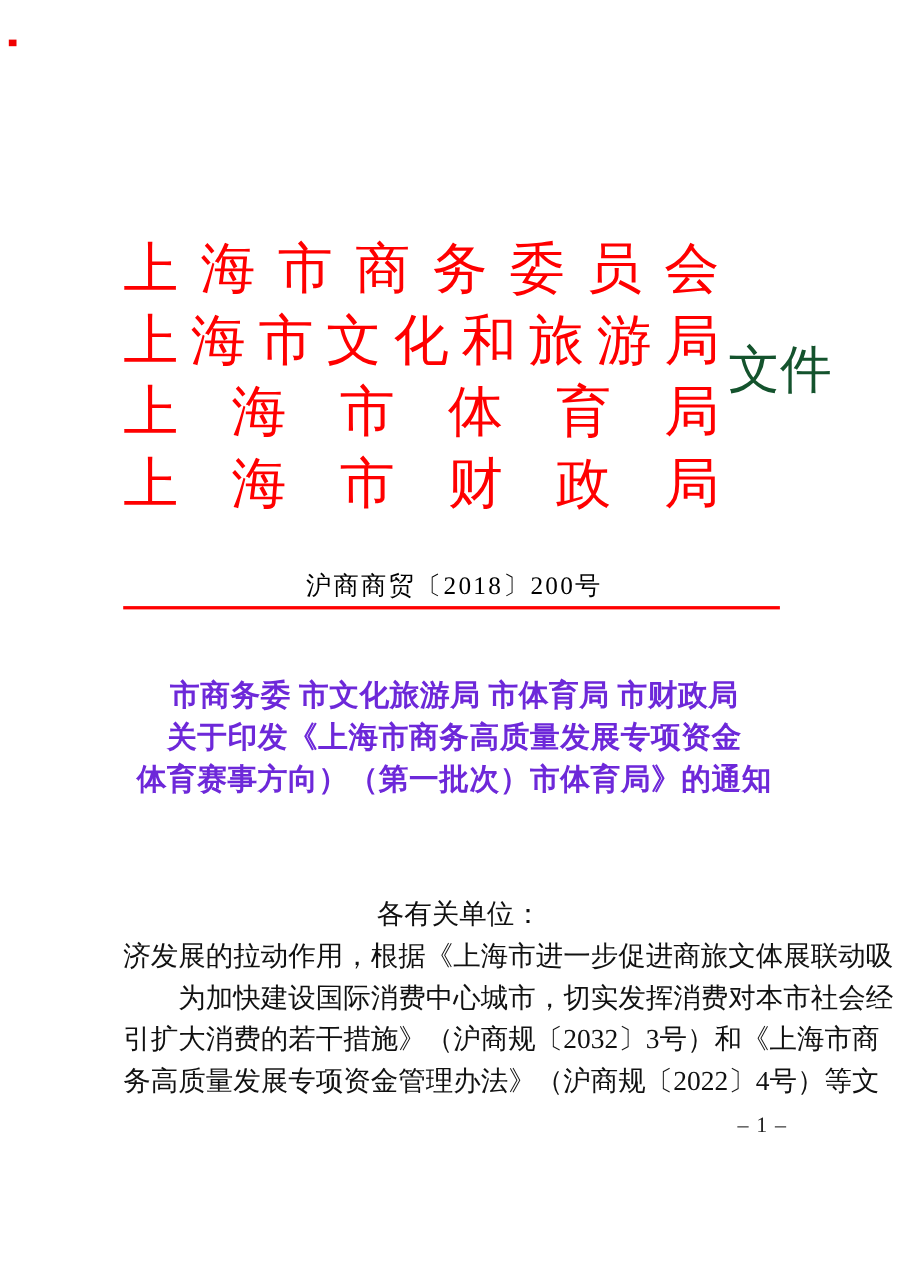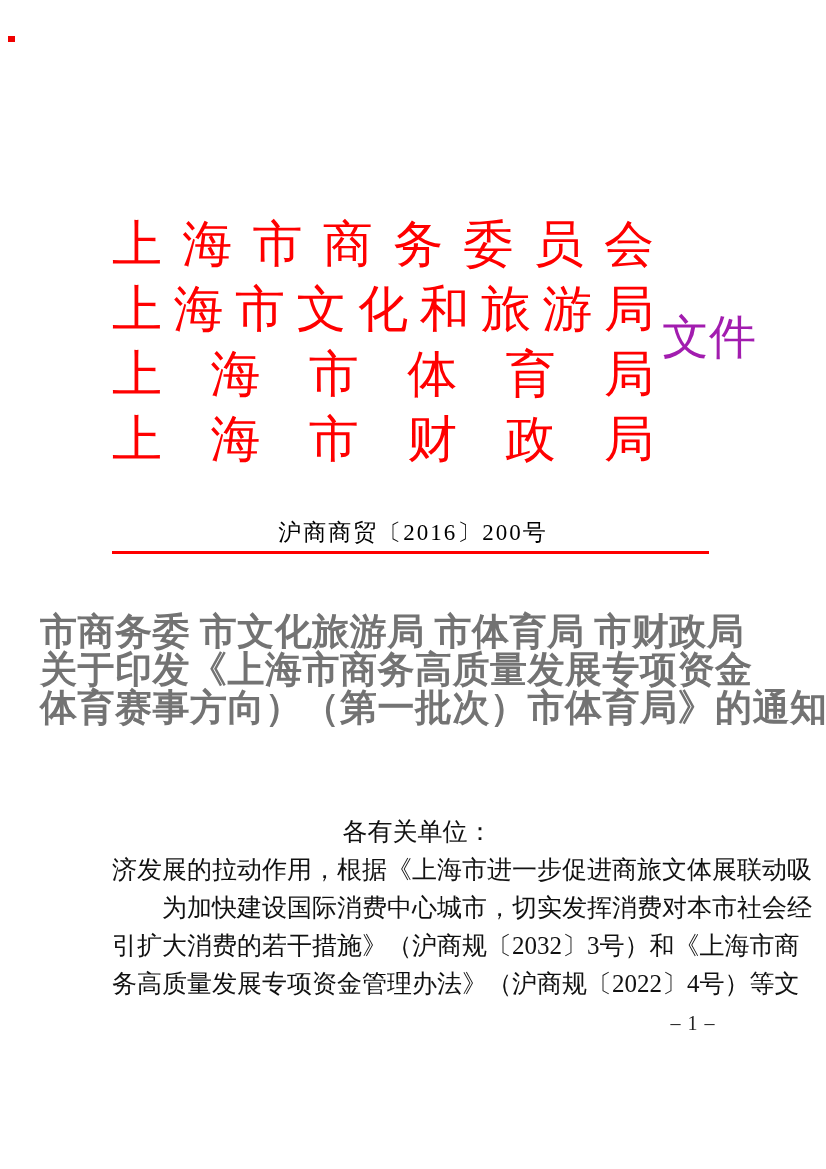--- a/index.html
+++ b/index.html
@@ -40,21 +40,21 @@
     line-height: 1;
     color: #ff0000;
     white-space: nowrap;
   }
   .doc-type {
     position: absolute;
     left: 662px;
     top: 314px;
     font-size: 47px;
     line-height: 1;
-    color: #a21caf;
+    color: #14532d;
     white-space: nowrap;
   }
   .doc-number {
     position: absolute;
     left: 0;
     top: 517px;
     width: 100%;
     text-align: center;
     font-size: 23px;
     letter-spacing: 2px;
@@ -66,25 +66,25 @@
     top: 551px;
     width: 597px;
     height: 3px;
     background: #ff0000;
   }
   .title-block {
     position: absolute;
     left: 40px;
     right: 40px;
     top: 613px;
-    text-align: left;
-    font-size: 37px;
+    text-align: center;
+    font-size: 27px;
     line-height: 38px;
     font-weight: bold;
-    color: #737373;
+    color: #6d28d9;
     letter-spacing: 0.5px;
   }
   .title-line {
     white-space: nowrap;
   }
   .body-block {
     position: absolute;
     left: 112px;
     top: 813px;
     width: 611px;
@@ -157,21 +157,21 @@
         <span>海</span>
         <span>市</span>
         <span>财</span>
         <span>政</span>
         <span>局</span>
       </div>
   </div>
 
   <div class="doc-type">文件</div>
 
-  <div class="doc-number">沪商商贸〔2016〕200号</div>
+  <div class="doc-number">沪商商贸〔2018〕200号</div>
 
   <div class="red-rule"></div>
 
   <div class="title-block">
     <div class="title-line">市商务委 市文化旅游局 市体育局 市财政局</div>
     <div class="title-line">关于印发《上海市商务高质量发展专项资金</div>
     <div class="title-line">体育赛事方向）（第一批次）市体育局》的通知</div>
   </div>
 
   <div class="body-block">

